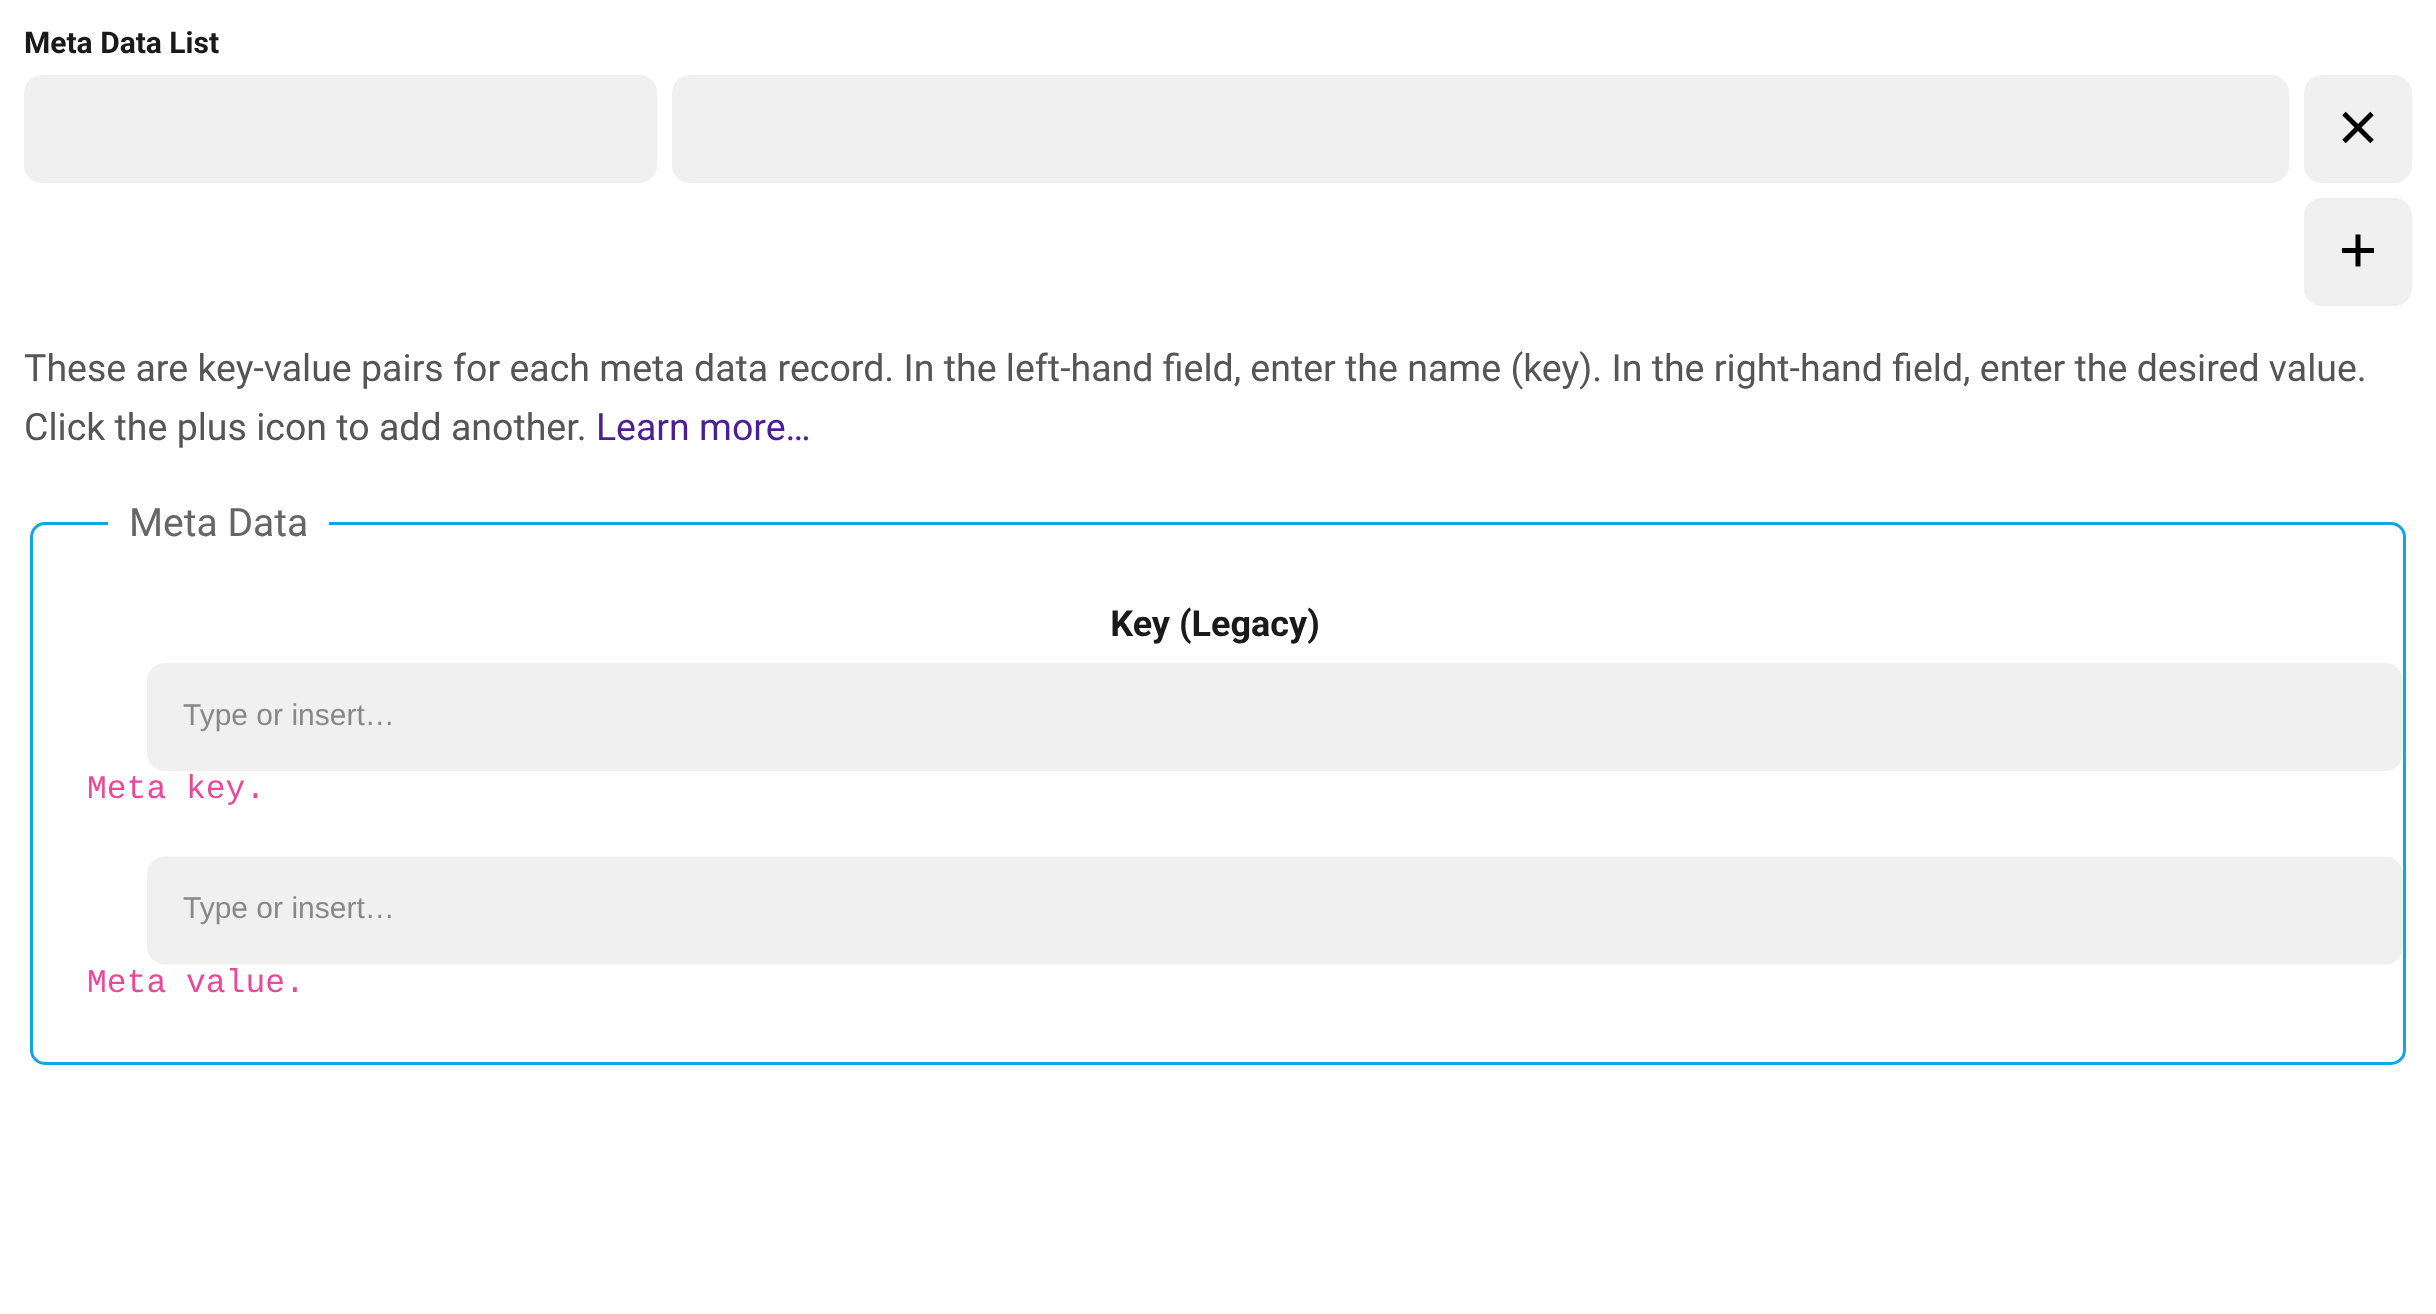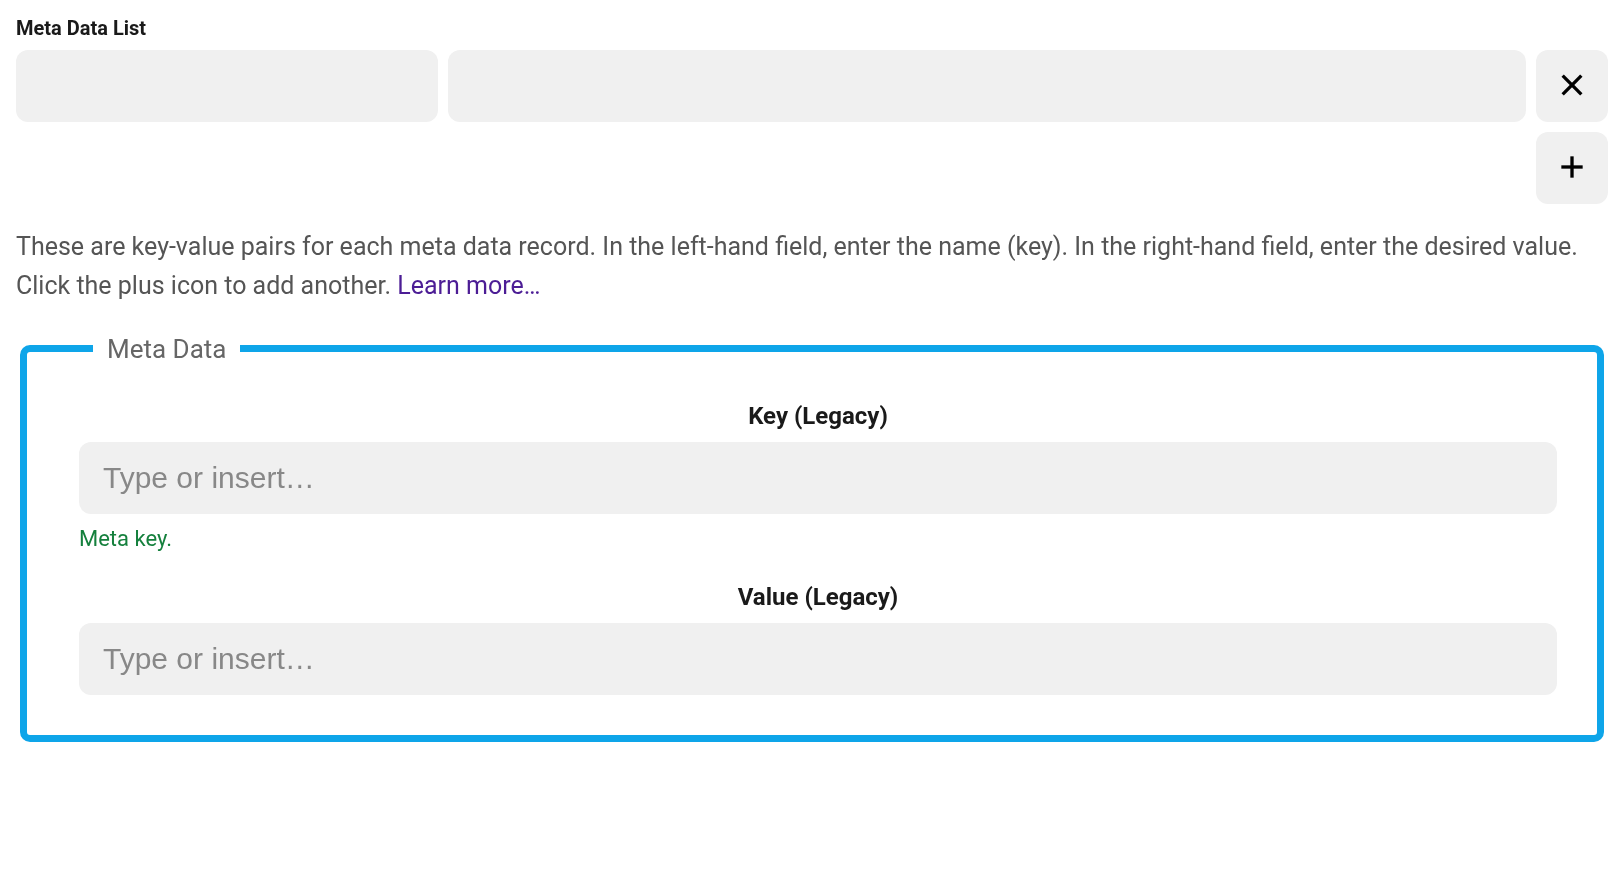--- a/index.html
+++ b/index.html
@@ -75,23 +75,23 @@
       color: #555;
       line-height: 1.55;
       margin-bottom: 28px;
     }
     .description-text a {
       color: #4c1d95;
       text-decoration: none;
       cursor: pointer;
     }
     fieldset.meta-data-fieldset {
-      border: 7px solid #0ea5e9;
+      border: 2px solid #0ea5e9;
       border-radius: 10px;
-      padding: 24px 40px 40px 52px;
+      padding: 24px 40px 40px 36px;
       margin: 0 4px;
     }
     fieldset.meta-data-fieldset legend {
       font-size: 26px;
       color: #666;
       padding: 0 14px;
       margin-left: 14px;
     }
     .field-block {
       margin-top: 14px;
@@ -107,31 +107,32 @@
       display: block;
       text-align: center;
     }
     .text-input {
       width: 100%;
       height: 72px;
       background: #f0f0f0;
       border: none;
       border-radius: 12px;
       padding: 0 24px;
-      font-size: 30px;
+      font-size: 20px;
       color: #6d28d9;
       outline: none;
+      margin-left: 40px;
     }
     .text-input::placeholder {
       color: #888;
     }
     .helper-text {
       font-size: 22px;
-      color: #15803d;
-      margin-top: 12px;
+      color: #ec4899;
+      font-family: Liberation Mono, monospace;
     }
   </style>
 </head>
 <body>
 
 <div class="section-label">Meta Data List</div>
 
 <div class="list-row">
   <input type="text" class="list-input-key" value="" style="">
   <input type="text" class="list-input-value" value="" style="">
@@ -163,16 +164,16 @@
 <fieldset class="meta-data-fieldset">
   <legend>Meta Data</legend>
 
   <div class="field-block">
     <label class="field-label">Key (Legacy)</label>
     <input type="text" class="text-input" placeholder="Type or insert…" style="">
     <div class="helper-text">Meta key.</div>
   </div>
 
   <div class="field-block">
-    <label class="field-label">Value (Legacy)</label>
     <input type="text" class="text-input" placeholder="Type or insert…" style="">
+    <div class="helper-text">Meta value.</div>
   </div>
 </fieldset>
 
 </body></html>

